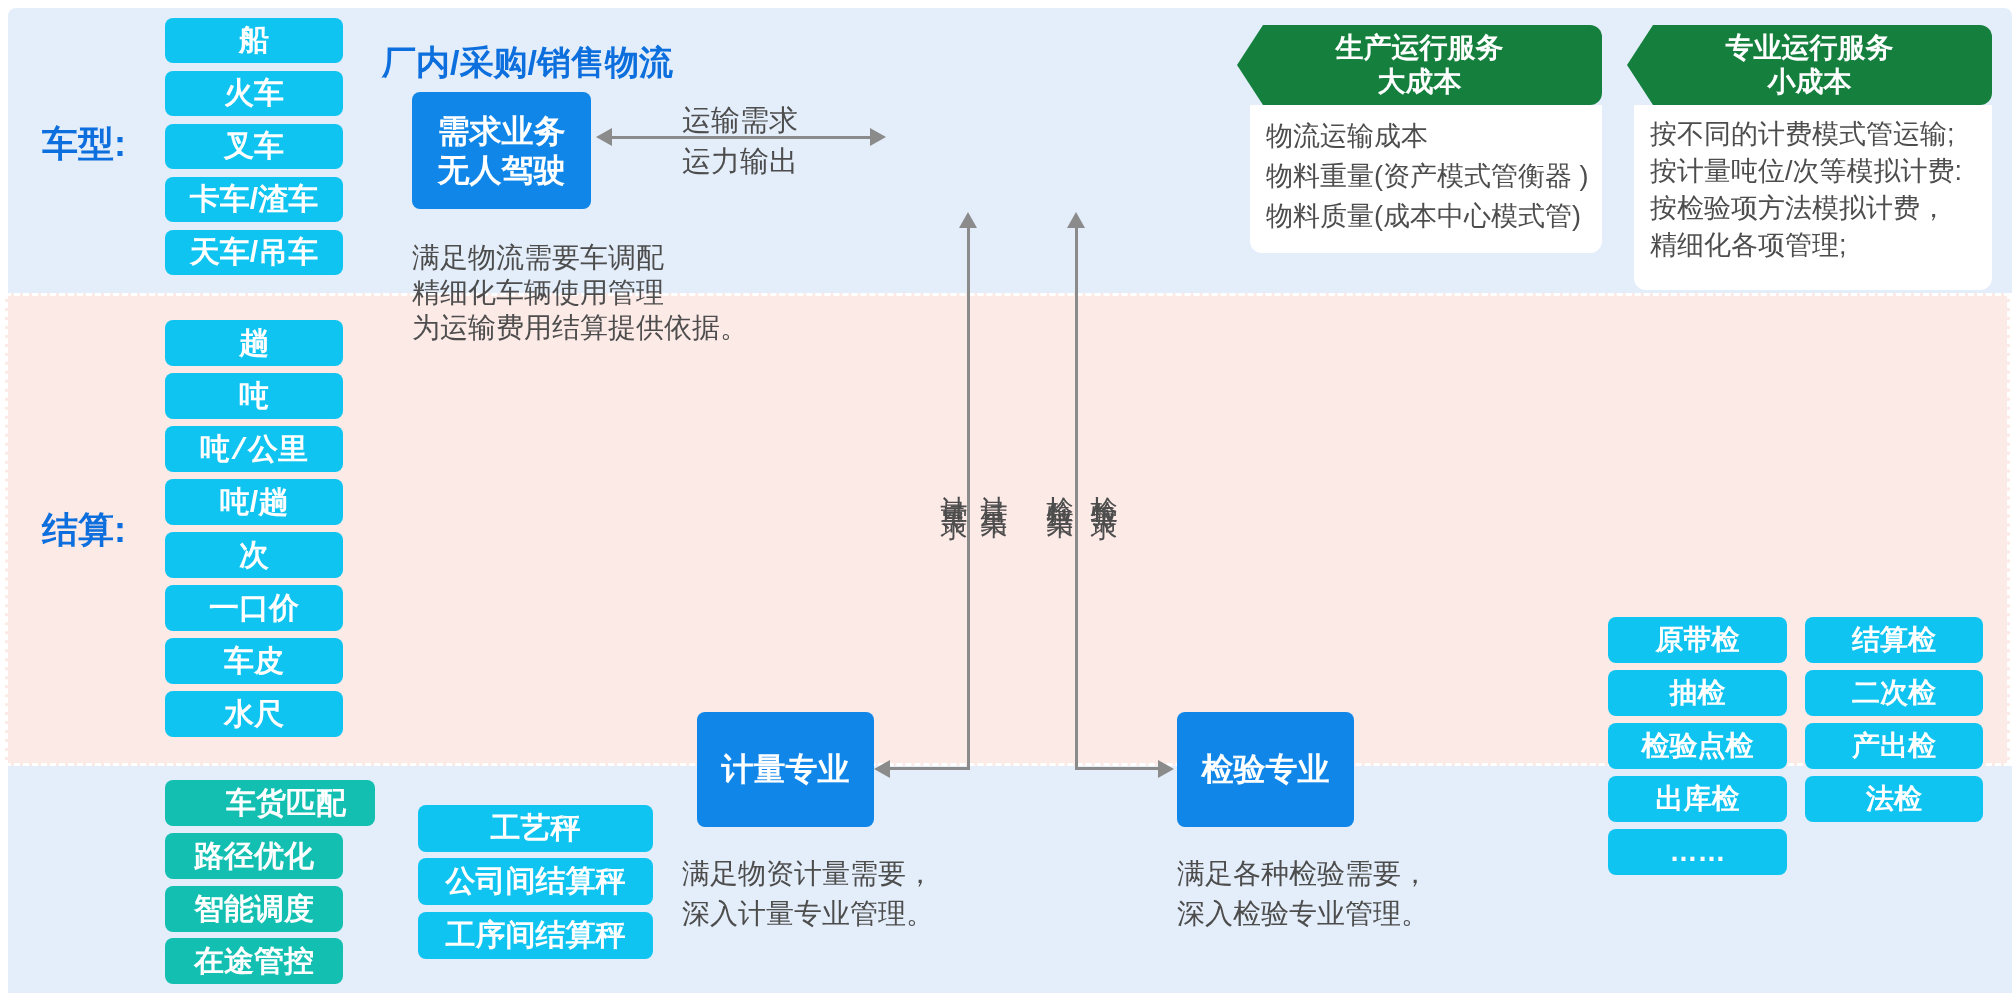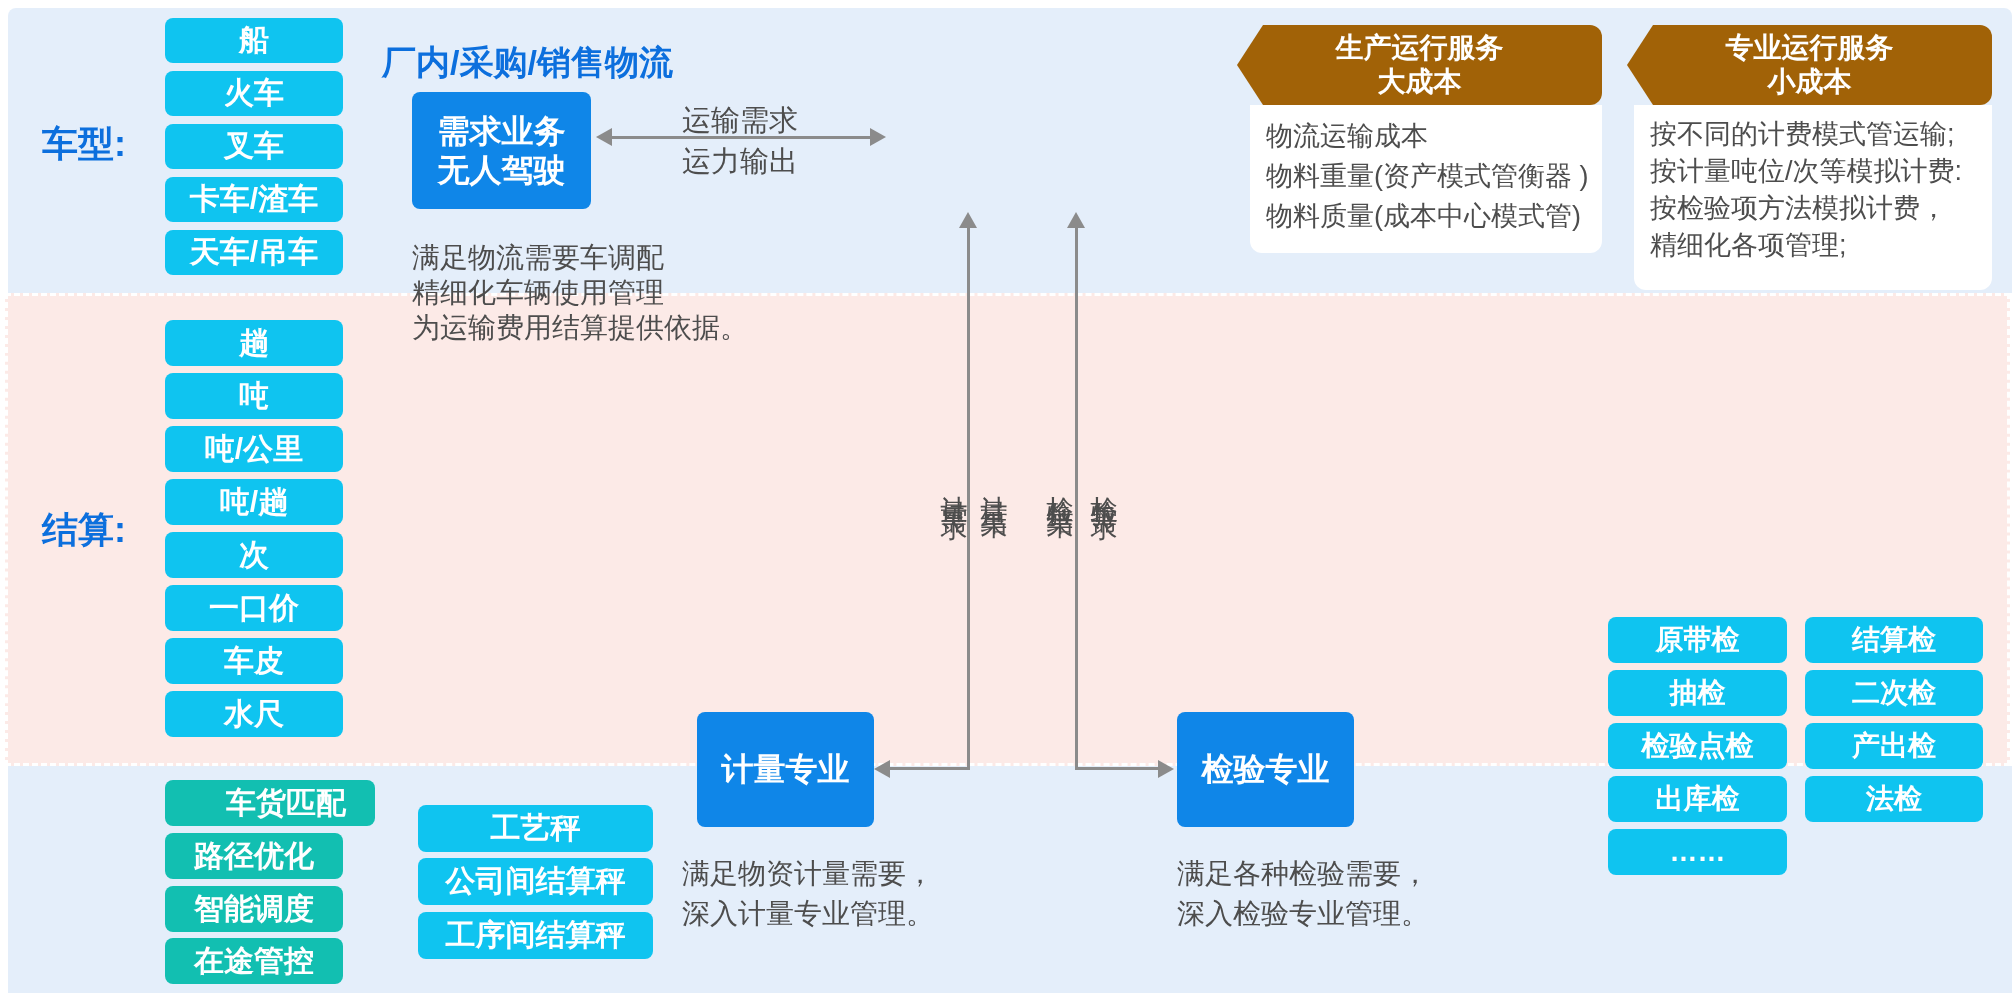--- a/index.html
+++ b/index.html
@@ -18,21 +18,21 @@
   .pill{display:flex;align-items:center;justify-content:center;color:#fff;
         font-weight:bold;border-radius:8px;z-index:4;}
   .cyan{background:#0fc4f0;font-size:30px;}
   .teal{background:#12bfb1;font-size:30px;}
   .grid-pill{background:#0fc4f0;font-size:28px;}
   
   .bluebox{background:#0f86e8;border-radius:8px;display:flex;flex-direction:column;
            align-items:center;justify-content:center;color:#fff;font-weight:bold;
            font-size:32px;line-height:39px;z-index:5;text-align:center;}
   
-  .banner{background:#a16207;clip-path:polygon(0 50%,26px 0,100% 0,100% 100%,26px 100%);
+  .banner{background:#15803d;clip-path:polygon(0 50%,26px 0,100% 0,100% 100%,26px 100%);
           border-radius:0 12px 12px 0;display:flex;flex-direction:column;align-items:center;
           justify-content:center;color:#fff;font-weight:bold;font-size:28px;line-height:34px;z-index:4;text-align:center;}
   .whitebox{background:#ffffff;border-radius:0 0 12px 12px;color:#4d4d4d;
             font-size:27px;box-sizing:border-box;padding:11px 0 0 16px;z-index:3;}
   .whitebox div{white-space:nowrap;}
   .wb1 div{line-height:40px;}
   .wb2 div{line-height:37px;}
   .title{color:#0c6fdd;font-size:34px;font-weight:bold;z-index:3;white-space:nowrap;}
   .note{color:#4d4d4d;font-size:28px;line-height:35px;z-index:6;white-space:nowrap;}
   .note2{color:#4d4d4d;font-size:28px;line-height:40px;z-index:6;white-space:nowrap;}
@@ -100,21 +100,21 @@
   <div class="abs whitebox wb2" style="left:1634px;top:105px;width:358px;height:185px;">
     <div>按不同的计费模式管运输;</div>
     <div>按计量吨位/次等模拟计费:</div>
     <div>按检验项方法模拟计费，</div>
     <div>精细化各项管理;</div>
   </div>
 
   <div class="abs sec-label" style="left:42px;top:506px;">结算:</div>
   <div class="abs pill cyan" style="left:165px;top:320px;width:178px;height:46px;">趟</div>
   <div class="abs pill cyan" style="left:165px;top:373px;width:178px;height:46px;">吨</div>
-  <div class="abs pill cyan" style="left:165px;top:426px;width:178px;height:46px;">吨/公里</div>
+  <div class="abs pill cyan" style="left:165px;top:426px;width:178px;height:46px;font-family:Liberation Mono, monospace;">吨/公里</div>
   <div class="abs pill cyan" style="left:165px;top:479px;width:178px;height:46px;">吨/趟</div>
   <div class="abs pill cyan" style="left:165px;top:532px;width:178px;height:46px;">次</div>
   <div class="abs pill cyan" style="left:165px;top:638px;width:178px;height:46px;">车皮</div>
   <div class="abs pill cyan" style="left:165px;top:585px;width:178px;height:46px;">一口价</div>
   <div class="abs pill cyan" style="left:165px;top:691px;width:178px;height:46px;">水尺</div>
 
   <div class="abs gline" style="left:967px;top:226px;width:3px;height:544px;"></div>
   <div class="abs tri tri-up" style="left:959px;top:212px;"></div>
   <div class="abs gline" style="left:888px;top:767px;width:80px;height:3px;"></div>
   <div class="abs tri tri-left" style="left:874px;top:760px;"></div>

